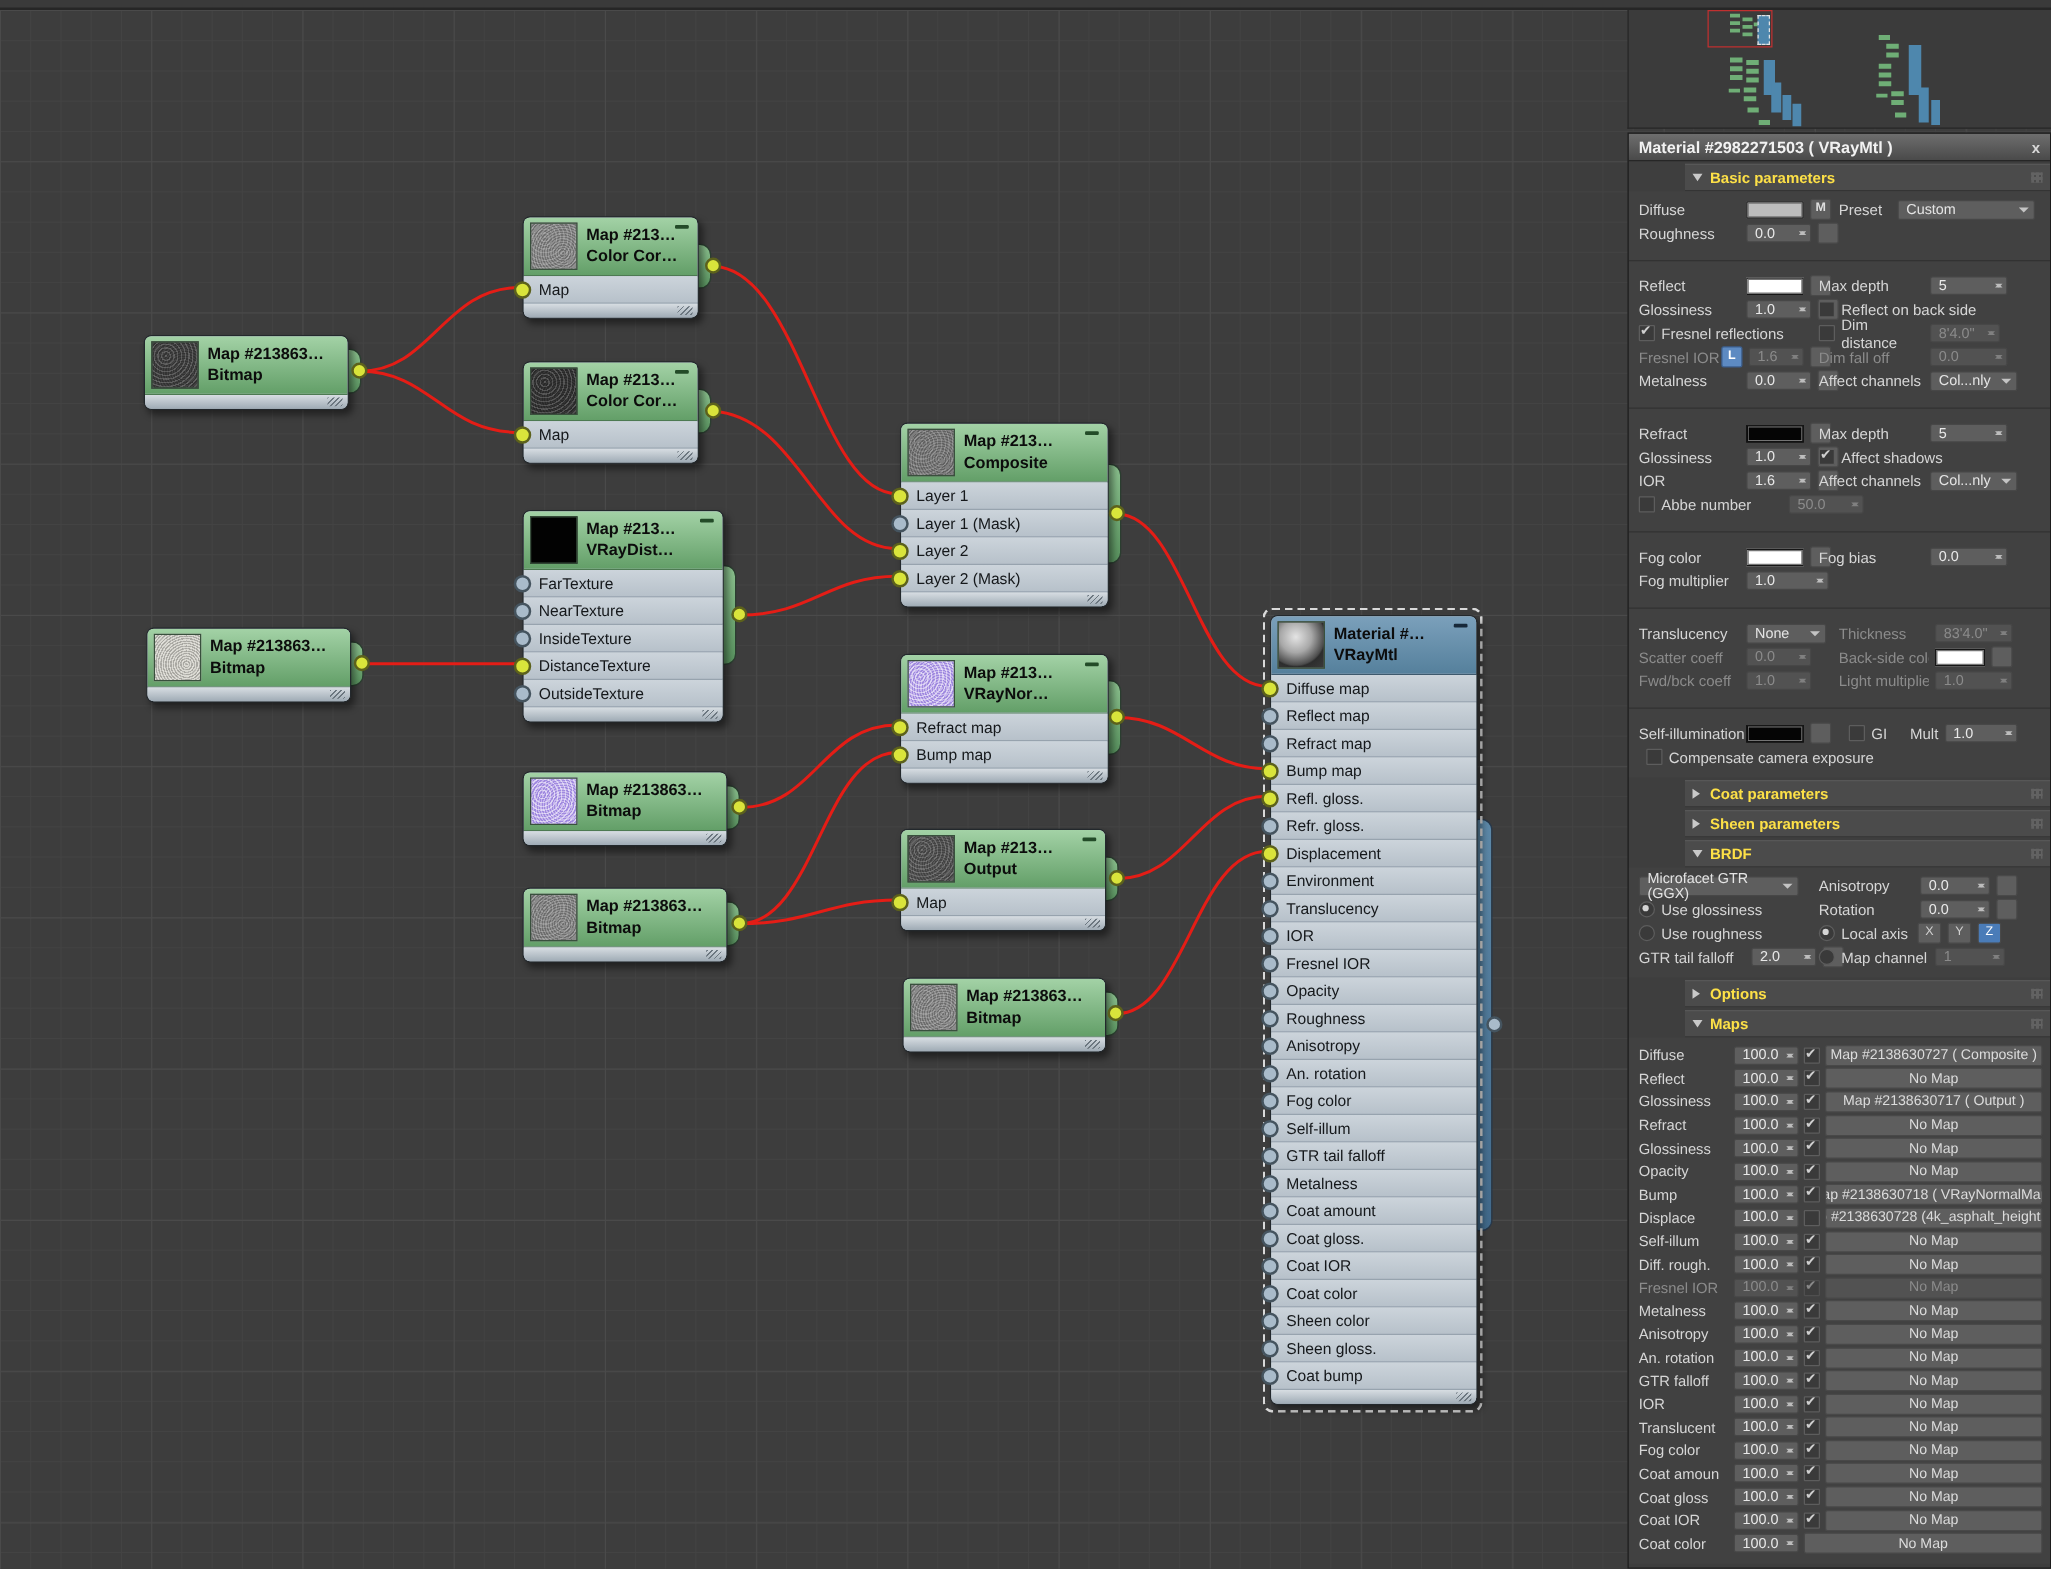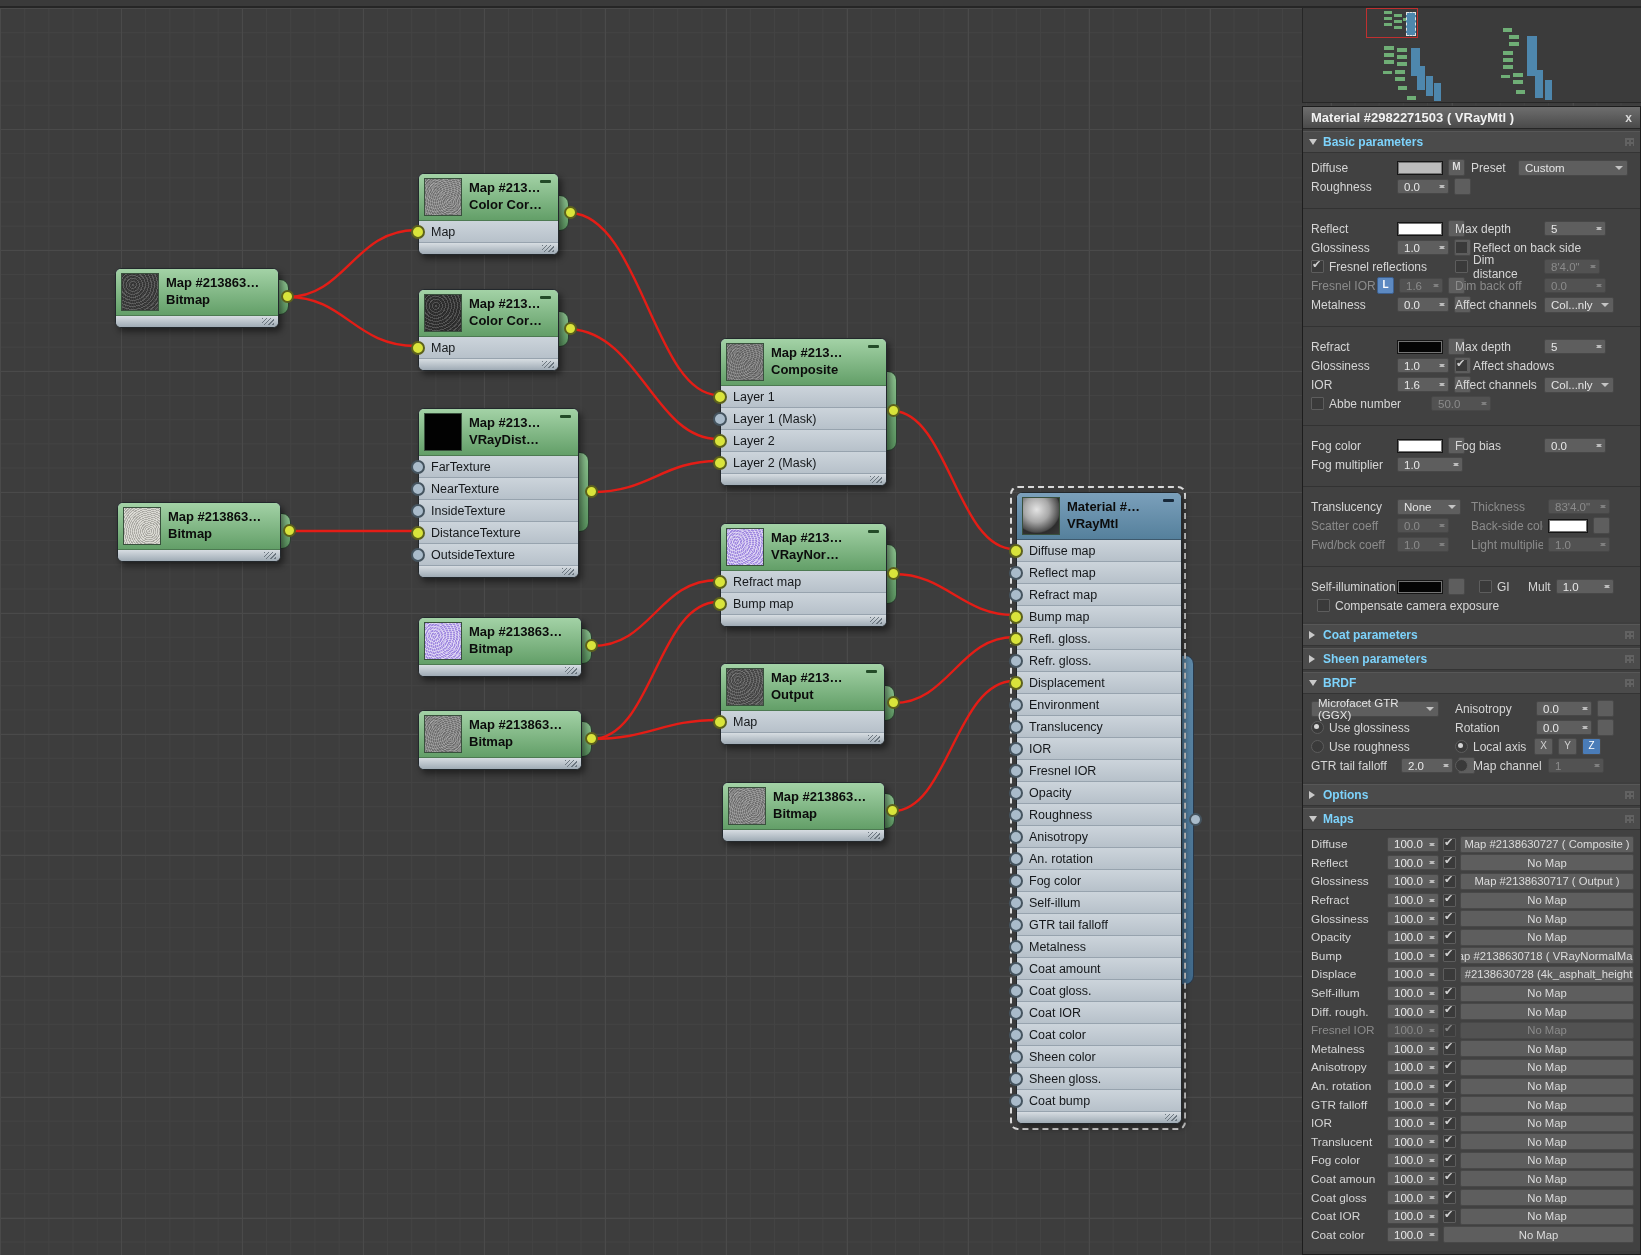--- a/index.html
+++ b/index.html
@@ -69,21 +69,21 @@
   
   #panel{position:absolute;left:1302px;top:106px;width:339px;height:1149px;background:#3e3e3e;
       border:1px solid #1d1d1d;box-sizing:border-box;z-index:7;font-size:12px;color:#d6d6d6;overflow:hidden;}
   #ptitle{height:21px;background:linear-gradient(#6e6e6e,#4a4a4a);border-bottom:1px solid #262626;
       display:flex;align-items:center;font-weight:bold;font-size:13px;color:#f2f2f2;padding:0 8px;}
   #pclose{margin-left:auto;font-weight:bold;color:#d8d8d8;font-size:12px;cursor:default;}
   #nameRow{padding:5px 6px 3px 6px;}
   #nameField{height:17px;background:#5e5e5e;border:1px solid #6b6b6b;border-bottom-color:#4a4a4a;
       color:#d2d2d2;font-size:12px;display:flex;align-items:center;padding-left:5px;}
   .rhead{height:20px;background:#4b4b4b;border-top:1px solid #575757;border-bottom:1px solid #343434;
-      display:flex;align-items:center;font-weight:bold;color:#7dd3fc;padding:0 6px;margin-top:2px;position:relative;}
+      display:flex;align-items:center;font-weight:bold;color:#fde047;padding:0 6px;margin-top:2px;position:relative;margin-left:45px;}
   .rarr{width:0;height:0;margin-right:6px;border-left:4px solid transparent;border-right:4px solid transparent;border-top:6px solid #c9c9c9;}
   .rarr.col{border-top:4px solid transparent;border-bottom:4px solid transparent;border-left:6px solid #c9c9c9;border-right:none;margin-right:8px;}
   .rdots{position:absolute;right:6px;top:6px;width:9px;height:8px;
       background:repeating-linear-gradient(90deg,#767676 0 2px,transparent 2px 4px),
                  repeating-linear-gradient(#767676 0 2px,transparent 2px 4px);opacity:.55;}
   .rbody{padding:5px 0 7px 0;background:#414141;}
   .prow{position:relative;height:19px;display:flex;align-items:center;padding-left:8px;}
   .lbl{width:86px;flex:none;white-space:nowrap;overflow:hidden;}
   .lbl.dis,.dis-t{color:#8b8b8b;}
   .rcol{position:absolute;left:152px;display:flex;align-items:center;gap:5px;}
@@ -579,21 +579,21 @@
         <span style="width:66px">Dim distance</span>
         <span class="spin dis" style="width:56px">8'4.0"</span>
         </span>
     </div>
     <div class="prow">
       <span class="lbl dis" style="width:66px">Fresnel IOR</span>
       <span class="mbtn blue" style="margin-right:5px">L</span>
       <span class="spin dis" style="width:44px">1.6</span>
       <span class="mbtn" style="margin-left:5px"></span>
       <span class="rcol">
-          <span class="rlbl dis-t">Dim back off</span>
+          <span class="rlbl dis-t">Dim fall off</span>
         <span class="spin dis w62">0.0</span>
         </span>
     </div>
     <div class="prow">
       <span class="lbl">Metalness</span>
       <span class="spin">0.0</span>
       <span class="mbtn" style="margin-left:5px"></span>
       <span class="rcol">
           <span class="rlbl">Affect channels</span>
         <span class="dd" style="width:70px">Col...nly</span>

